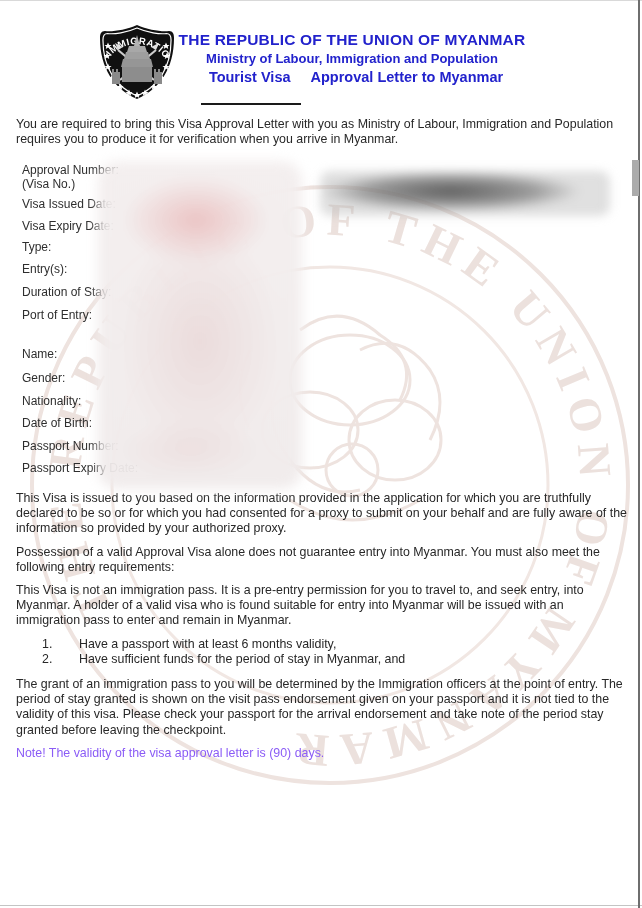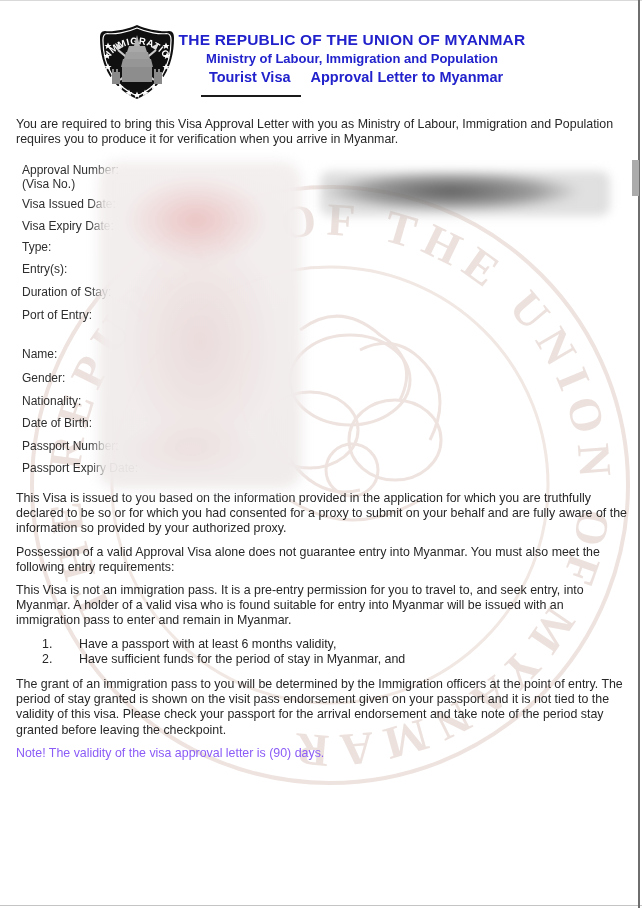--- a/index.html
+++ b/index.html
@@ -17,21 +17,21 @@
   
   .emblem { position:absolute; left:96px; top:22px; z-index:1; }
   .titles {
     position:absolute; left:150px; top:30px; width:404px;
     text-align:center; z-index:1;
     color:#2222cc; font-weight:bold;
   }
   .t1 { font-size:15.5px; line-height:19px; letter-spacing:0.2px; }
   .t2 { font-size:13px; line-height:19px; }
   .t3 { font-size:14.5px; line-height:19px; }
-  .t3 .u3 { display:inline-block; border-bottom:2px solid #1a1a1a; padding:0 10px 8px 8px; }
+  .t3 .u3 { display:inline-block; border-bottom:2px solid #1a1a1a; padding:0 10px 16px 8px; }
   .t3 .r3 { margin-left:10px; }
   
   .intro {
     position:absolute; left:16px; top:117px; width:616px; z-index:1;
     font-size:12.4px; line-height:15.2px;
   }
   
   .frow { position:absolute; left:22px; font-size:12px; color:#2e2e2e; z-index:1; white-space:nowrap; }
   
   .bodytext {

